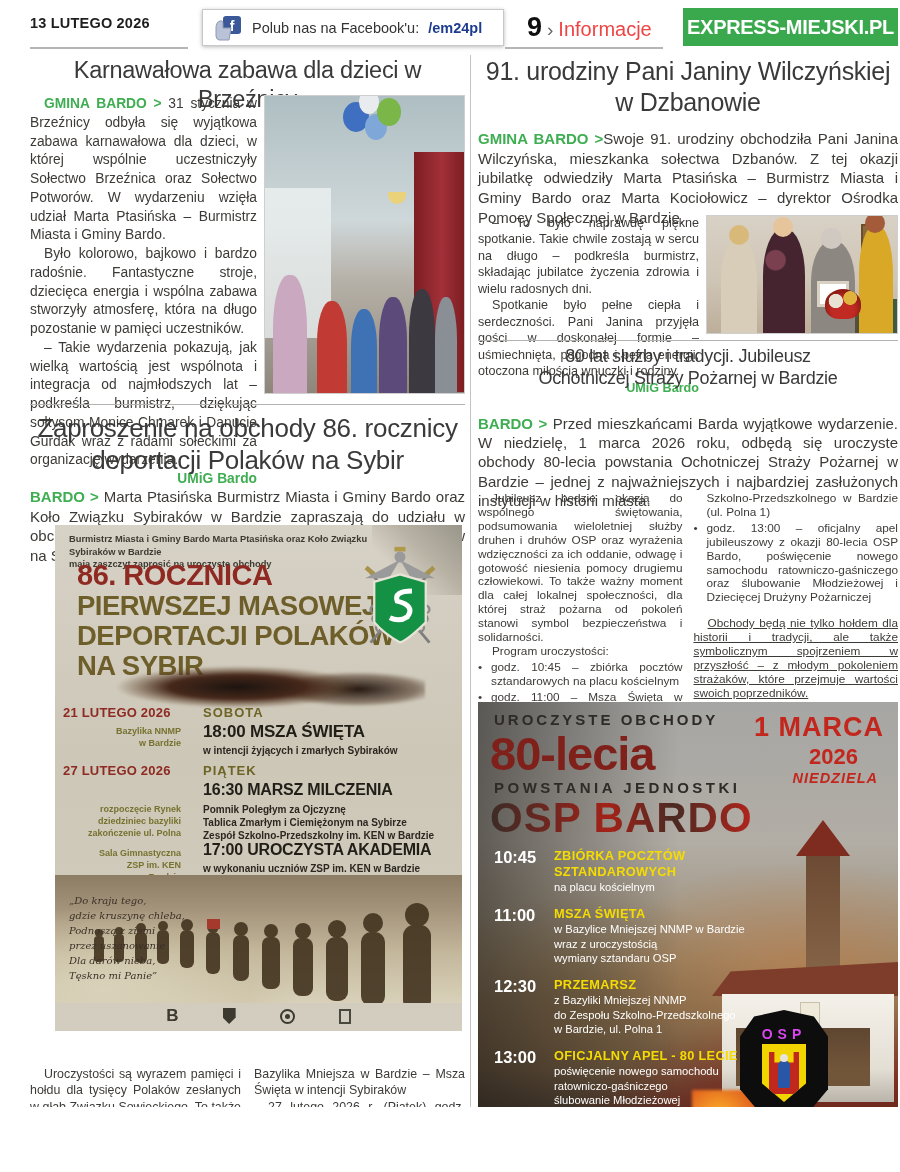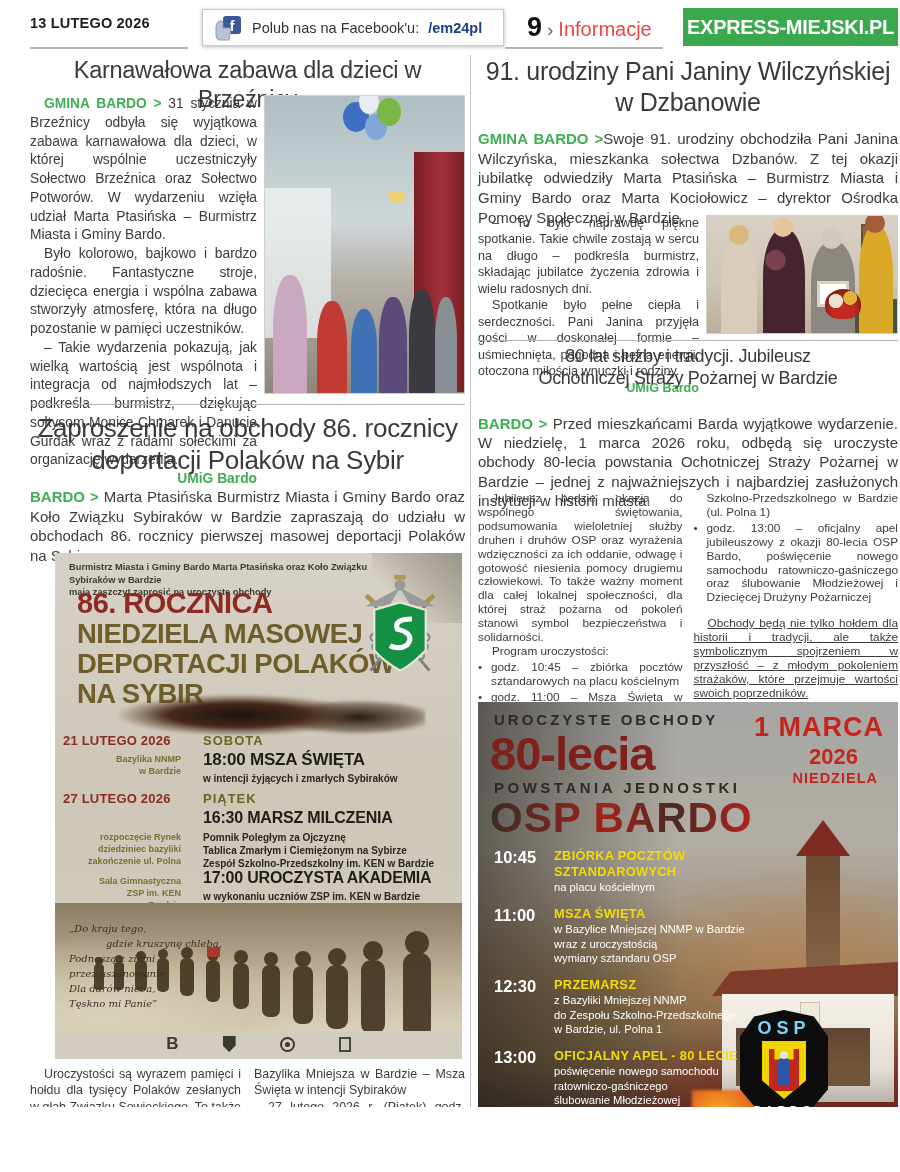--- a/index.html
+++ b/index.html
@@ -33,21 +33,21 @@
   .photo-carnival{width:199px;height:297px;margin-left:7px;position:relative;overflow:hidden;border:1px solid #cfcfcf;flex:none;}
   .pc-bg{position:absolute;inset:0;background:linear-gradient(180deg,#aebec2 0%,#c3ced1 26%,#ced7d9 42%,#b6b1a8 62%,#8e867b 100%);}
   .pc-window{position:absolute;left:0;top:92px;width:66px;height:150px;background:linear-gradient(180deg,#e9eeee,#dfe5e4);opacity:.9;}
   .pc-curtain{position:absolute;right:0;top:56px;width:50px;height:240px;background:linear-gradient(90deg,#7c1e22,#a23039 55%,#7c1e22);}
   .balloon{position:absolute;border-radius:50%;}
   .pc-lamp{position:absolute;right:58px;top:96px;width:18px;height:12px;background:#e9d27a;border-radius:0 0 9px 9px;}
   .fig{position:absolute;bottom:0;border-radius:45% 45% 0 0;}
   
   .a2-title{left:30px;top:412px;width:435px;font-size:26px;}
   .a2-lead{left:30px;top:487px;width:435px;font-size:15px;line-height:1.31;}
-  .poster-sybir{left:55px;top:553px;width:407px;height:506px;background:linear-gradient(180deg,#d7d2c6 0%,#cdc7b8 45%,#d3cdbf 100%);overflow:hidden;}
+  .poster-sybir{left:55px;top:525px;width:407px;height:506px;background:linear-gradient(180deg,#d7d2c6 0%,#cdc7b8 45%,#d3cdbf 100%);overflow:hidden;}
   .ps-corner{position:absolute;right:0;top:0;width:90px;height:70px;background:linear-gradient(225deg,#9a958a 0%,#b7b2a4 40%,transparent 70%);}
   .ps-burn{position:absolute;left:30px;top:140px;width:340px;height:44px;background:radial-gradient(ellipse 45% 60% at 45% 50%,#1c1410 0%,#46281a 45%,rgba(90,60,35,.45) 65%,transparent 80%),radial-gradient(ellipse 30% 50% at 80% 55%,#241710 0%,rgba(70,45,28,.5) 60%,transparent 80%);filter:blur(1px);}
   .ps-intro{position:absolute;left:14px;top:8px;width:300px;font-size:9.3px;color:#3d3a31;line-height:1.35;font-weight:bold;}
   .ps-t-red{position:absolute;left:22px;top:34px;font-size:29px;font-weight:bold;color:#8e2a22;letter-spacing:-.5px;}
   .ps-t-olive{position:absolute;left:22px;top:66px;font-size:27.5px;font-weight:bold;color:#6e5f2a;line-height:1.09;letter-spacing:-.5px;}
   .ps-emblem{position:absolute;right:16px;top:20px;}
   .ps-date{position:absolute;width:118px;font-size:13px;font-weight:bold;color:#8e2a22;letter-spacing:.2px;}
   .ps-day{position:absolute;left:148px;font-size:13px;font-weight:bold;color:#6d6426;letter-spacing:1px;}
   .ps-loc{position:absolute;width:118px;text-align:right;font-size:9px;font-weight:bold;color:#77722e;line-height:1.35;}
   .ps-event{position:absolute;left:148px;font-size:17px;font-weight:bold;color:#211d17;letter-spacing:-.2px;}
@@ -91,29 +91,29 @@
   .po-house-roof{position:absolute;right:0;top:260px;width:186px;height:34px;background:#7e3d2a;clip-path:polygon(0 100%,10% 28%,100% 0,100% 100%);}
   .po-door{position:absolute;top:34px;width:52px;height:58px;background:linear-gradient(180deg,#5f4630,#7a5c3e);}
   .po-niche{position:absolute;right:78px;top:300px;width:18px;height:34px;background:#efe9da;border:1px solid #c9c0ab;}
   .po-flame{position:absolute;left:214px;top:388px;width:90px;height:46px;background:radial-gradient(circle at 30% 60%,#ffb52a,#e2641e 52%,transparent 76%),radial-gradient(circle at 72% 38%,#ffd84d,transparent 62%);filter:blur(1.5px);}
   .po-l1{position:absolute;left:16px;top:9px;font-size:15px;font-weight:bold;color:#2e2a26;letter-spacing:3px;}
   .po-l2{position:absolute;left:12px;top:24px;font-size:47px;font-weight:bold;color:#80201a;letter-spacing:-1px;}
   .po-l3{position:absolute;left:16px;top:77px;font-size:15px;font-weight:bold;color:#2e2a26;letter-spacing:3.5px;}
   .po-l4{position:absolute;left:12px;top:92px;font-size:42px;font-weight:bold;letter-spacing:1px;background:linear-gradient(90deg,#3b2b26 0%,#a32218 45%,#4a2a22 70%,#b3241c 100%);-webkit-background-clip:text;background-clip:text;color:transparent;}
   .po-d1{position:absolute;right:14px;top:10px;font-size:27px;font-weight:bold;color:#c3261c;letter-spacing:1px;}
   .po-d2{position:absolute;right:40px;top:42px;font-size:22px;font-weight:bold;color:#c3261c;}
-  .po-d3{position:absolute;right:20px;top:68px;font-size:14.5px;font-weight:bold;color:#c3261c;letter-spacing:1px;}
+  .po-d3{position:absolute;right:20px;top:68px;font-size:14.5px;font-weight:bold;color:#c3261c;letter-spacing:1px;font-style:italic;}
   .osp-sched{position:absolute;left:16px;top:146px;width:310px;}
   .srow{display:flex;margin-bottom:12px;}
   .stime{width:52px;flex:none;color:#fff;font-weight:bold;font-size:16.5px;}
   .sbody{padding-left:8px;}
   .stitle{color:#f5dc00;font-weight:bold;font-size:12.8px;line-height:1.25;letter-spacing:.3px;white-space:nowrap;}
   .ssub{color:#fff;font-size:11.2px;line-height:1.28;}
   .osp-badge{position:absolute;left:262px;top:308px;width:88px;height:132px;background:#0d0d0d;clip-path:polygon(50% 0,84% 5%,100% 20%,100% 60%,50% 100%,0 60%,0 20%,16% 5%);display:flex;flex-direction:column;align-items:center;}
-  .badge-osp{color:#7dd3fc;font-weight:bold;font-size:18px;letter-spacing:5px;margin-top:8px;}
+  .badge-osp{color:#d946ef;font-weight:bold;font-size:14px;letter-spacing:5px;margin-top:16px;}
   .badge-shield{width:44px;height:58px;background:#f2d400;clip-path:polygon(0 0,100% 0,100% 68%,50% 100%,0 68%);position:relative;margin-top:2px;}
   .badge-throne{position:absolute;left:7px;top:8px;width:30px;height:42px;background:#c0271d;clip-path:polygon(0 0,18% 0,18% 25%,82% 25%,82% 0,100% 0,100% 100%,0 100%);}
   .badge-figure{position:absolute;left:16px;top:16px;width:12px;height:28px;background:#2a56a8;border-radius:6px 6px 2px 2px;}
   .badge-figure::before{content:"";position:absolute;left:2px;top:-6px;width:8px;height:8px;border-radius:50%;background:#e8e4da;}
   .badge-bardo{color:#fff;font-weight:bold;font-size:11.5px;letter-spacing:4px;margin-top:5px;}
   .po-logos{position:absolute;left:40px;bottom:12px;display:flex;align-items:center;gap:30px;color:#fff;}
   .ckb{display:flex;align-items:center;gap:6px;}
   .ckb-b{font-size:20px;font-weight:bold;border:2px solid #fff;border-radius:6px 14px 14px 6px;padding:0 4px;line-height:1.1;}
   .ckb-txt{font-size:5.6px;line-height:1.4;letter-spacing:.4px;}
   .bardo-script{font-style:italic;font-weight:bold;font-size:17px;line-height:1;}
@@ -187,21 +187,21 @@
   <p class="abs a2-lead justify"><span class="tag">BARDO &gt;</span> <span>Marta Ptasińska Burmistrz Miasta i Gminy Bardo oraz Koło Związku Sybiraków w Bardzie zapraszają do udziału w obchodach 86. rocznicy pierwszej masowej deportacji Polaków na Sybir.</span></p>
 
   <div class="abs poster-sybir">
     <div class="ps-corner"></div>
     <div class="ps-intro">
       <span style="display:block;">Burmistrz Miasta i Gminy Bardo Marta Ptasińska oraz Koło Związku Sybiraków w Bardzie</span>
       <span style="display:block;">mają zaszczyt zaprosić na uroczyste obchody</span>
     </div>
     <div class="ps-t-red">86. ROCZNICA</div>
     <div class="ps-t-olive">
-      <span style="display:block;">NIEDZIELA MASOWEJ</span>
+      <span style="display:block;">PIERWSZEJ MASOWEJ</span>
       <span style="display:block;">DEPORTACJI POLAKÓW</span>
       <span style="display:block;">NA SYBIR</span>
     </div>
     <div class="ps-emblem">
       <svg width="92" height="116" viewBox="0 0 100 126">
         <g stroke="#7d7d7d" stroke-width="3">
             <line x1="18" y1="30" x2="82" y2="106"></line>
             <line x1="82" y1="30" x2="18" y2="106"></line>
           </g>
         <rect x="12" y="26" width="12" height="5" fill="#a8924c" transform="rotate(40 18 28)"></rect>
@@ -310,21 +310,21 @@
           <g transform="translate(362,40)">
               <circle r="12"></circle>
               <rect x="-14" y="10" width="28" height="86" rx="11"></rect>
             </g>
         </g>
         <rect x="152" y="44" width="13" height="10" fill="#a5392c"></rect>
       </svg>
     </div>
     <div class="ps-quote">
       <span style="display:block;">„Do kraju tego,</span>
-      <span style="display:block;margin-left:37px;">gdzie kruszynę chleba,</span>
+      <span style="display:block;">gdzie kruszynę chleba,</span>
       <span style="display:block;">Podnoszą z ziemi</span>
       <span style="display:block;">przez uszanowanie</span>
       <span style="display:block;">Dla darów nieba,</span>
       <span style="display:block;">Tęskno mi Panie”</span>
     </div>
     <div class="ps-logos">
       <span class="glyph-b">B</span>
       <span class="glyph-shield"></span>
       <span class="glyph-seal"></span>
       <span class="glyph-crest"></span>

